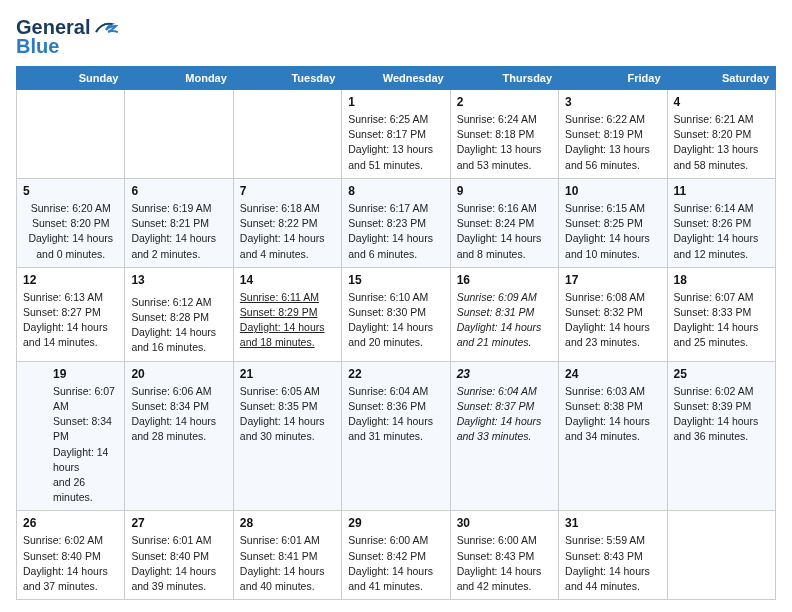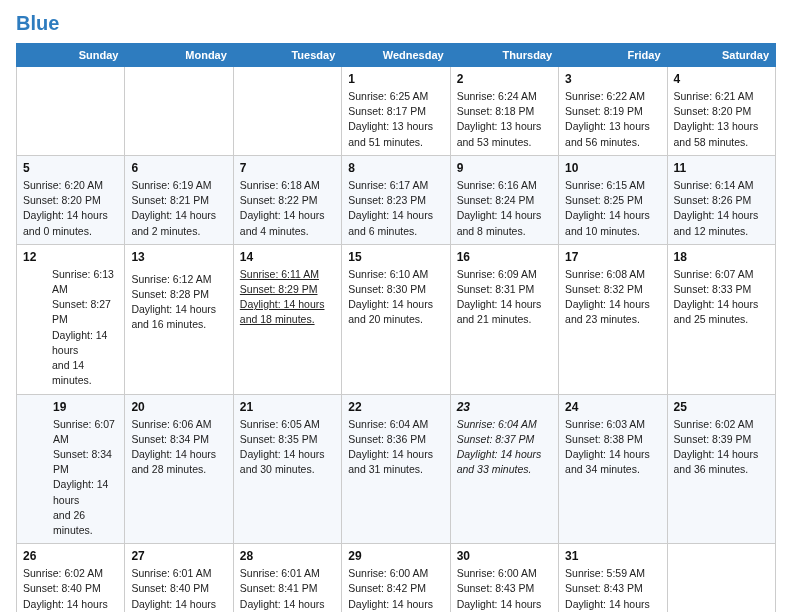--- a/index.html
+++ b/index.html
@@ -71,20 +71,27 @@
     }
     .empty {
       background: #fff !important;
     }
   </style>
 </head>
 <body>
 
 <div class="header">
   <div class="logo">
+    <div style="display:flex;align-items:center;gap:2px;">
+      <span style="font-size:20px;font-weight:bold;color:#1a3a5c;">General</span>
+      <svg width="26" height="20" viewBox="0 0 26 20">
+        <path d="M4 14 Q10 4 20 6 Q16 8 14 12 Q18 8 24 8 Q20 12 16 14 Q20 12 26 14" stroke="#2e7cbf" stroke-width="2" fill="none"></path>
+        <path d="M4 14 Q10 4 20 6" stroke="#1a3a5c" stroke-width="1.5" fill="none"></path>
+      </svg>
+    </div>
     <span style="font-size:20px;font-weight:bold;color:#2e7cbf;margin-top:-4px;">Blue</span>
   </div>
   <div class="title-area">
     <div class="month-title"></div>
     <div class="subtitle"></div>
   </div>
 </div>
 
 <table class="calendar">
   <thead>
@@ -128,21 +135,21 @@
           <span class="day-num">4</span>
           <div class="day-info" style="white-space: pre-line;">Sunrise: 6:21 AM
 Sunset: 8:20 PM
 Daylight: 13 hours
 and 58 minutes.</div>
         </td>
       </tr>
       <tr>
         <td style="background: rgb(245, 248, 252);">
           <span class="day-num">5</span>
-          <div class="day-info" style="white-space: pre-line;">Sunrise: 6:20 AM
+          <div class="day-info" style="white-space: pre-line; text-align: center;">Sunrise: 6:20 AM
 Sunset: 8:20 PM
 Daylight: 14 hours
 and 0 minutes.</div>
         </td>
         <td style="background: rgb(245, 248, 252);">
           <span class="day-num">6</span>
           <div class="day-info" style="white-space: pre-line;">Sunrise: 6:19 AM
 Sunset: 8:21 PM
 Daylight: 14 hours
 and 2 minutes.</div>
@@ -179,21 +186,21 @@
           <span class="day-num">11</span>
           <div class="day-info" style="white-space: pre-line;">Sunrise: 6:14 AM
 Sunset: 8:26 PM
 Daylight: 14 hours
 and 12 minutes.</div>
         </td>
       </tr>
       <tr>
         <td>
           <span class="day-num">12</span>
-          <div class="day-info" style="white-space: pre-line; margin-left: 29px;">Sunrise: 6:13 AM
+          <div class="day-info" style="white-space: pre-line;">Sunrise: 6:13 AM
 Sunset: 8:27 PM
 Daylight: 14 hours
 and 14 minutes.</div>
         </td>
         <td>
           <span class="day-num">13</span>
           <div class="day-info" style="white-space: pre-line; margin-top: 8px;">Sunrise: 6:12 AM
 Sunset: 8:28 PM
 Daylight: 14 hours
 and 16 minutes.</div>
@@ -207,21 +214,21 @@
         </td>
         <td>
           <span class="day-num">15</span>
           <div class="day-info" style="white-space: pre-line;">Sunrise: 6:10 AM
 Sunset: 8:30 PM
 Daylight: 14 hours
 and 20 minutes.</div>
         </td>
         <td>
           <span class="day-num">16</span>
-          <div class="day-info" style="white-space: pre-line;">Sunrise: 6:09 AM
+          <div class="day-info" style="white-space: pre-line; font-style: italic;">Sunrise: 6:09 AM
 Sunset: 8:31 PM
 Daylight: 14 hours
 and 21 minutes.</div>
         </td>
         <td>
           <span class="day-num">17</span>
           <div class="day-info" style="white-space: pre-line;">Sunrise: 6:08 AM
 Sunset: 8:32 PM
 Daylight: 14 hours
 and 23 minutes.</div>

